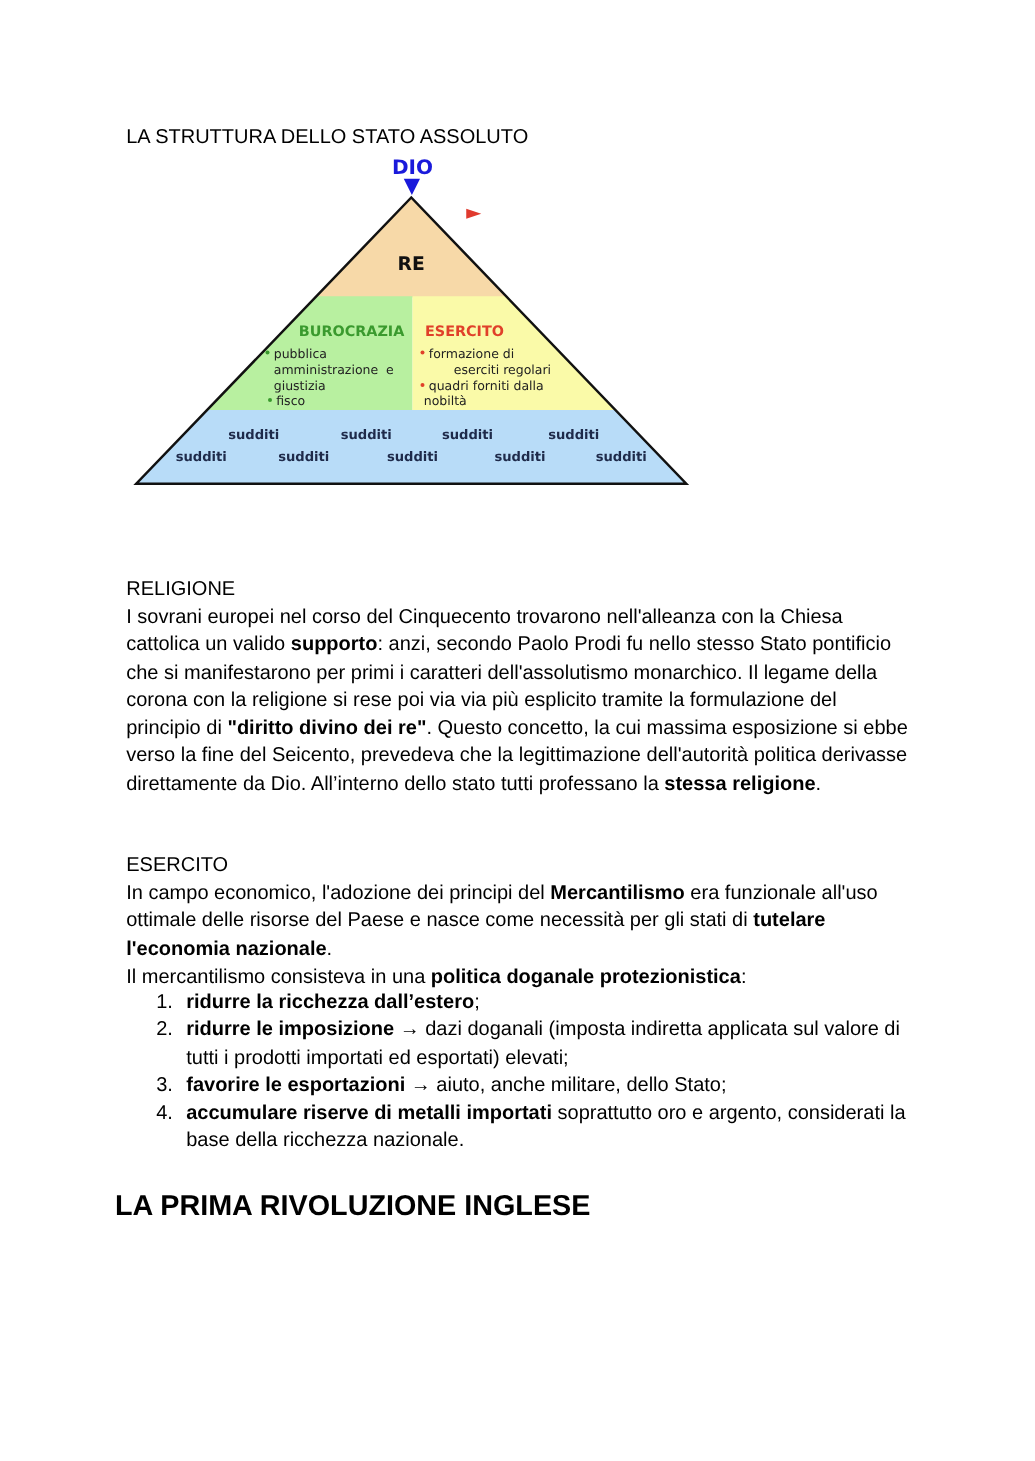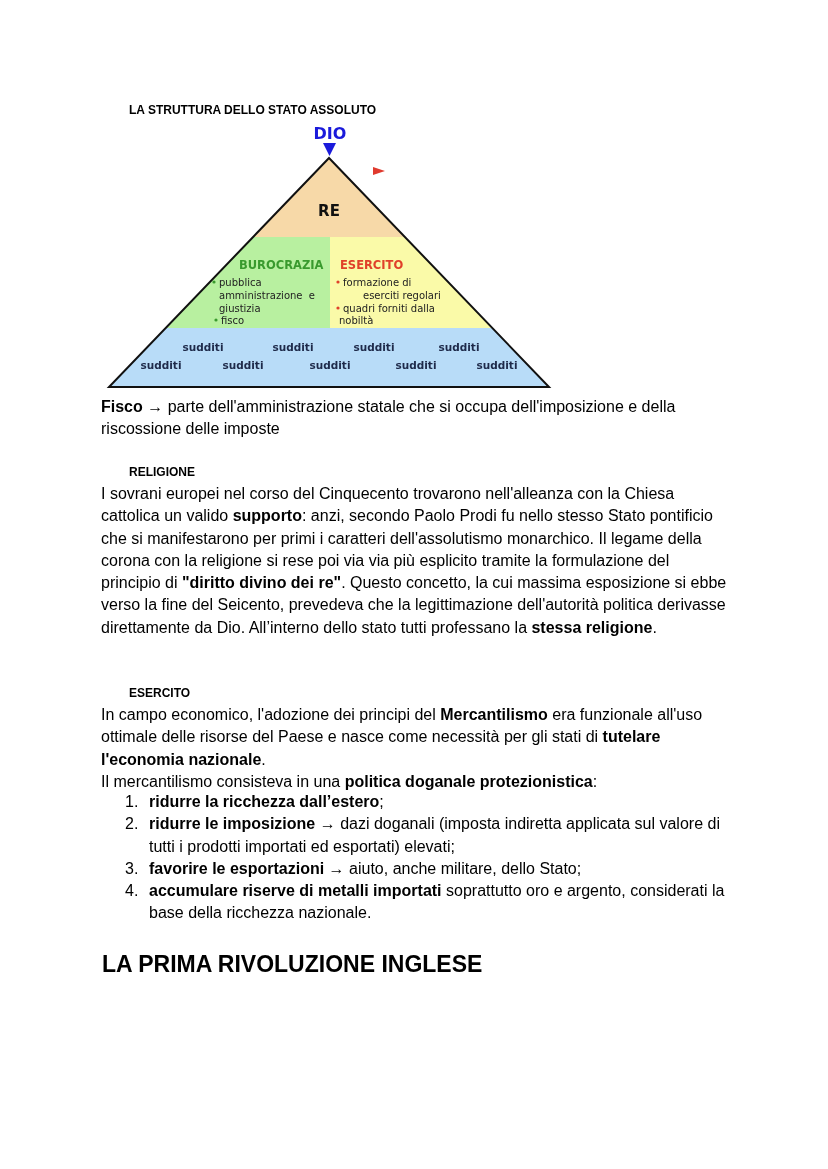--- a/index.html
+++ b/index.html
@@ -1,24 +1,24 @@
 <!DOCTYPE html>
 <html><head>
 <meta charset="utf-8">
 <style>
   html, body { margin: 0; padding: 0; background: #ffffff; }
   body { width: 828px; height: 1169px; position: relative; overflow: hidden;
          font-family: "Liberation Sans", sans-serif; color: #000; }
   .page { position: absolute; left: 0; top: 0; width: 828px; height: 1169px; }
-  .h-small { position: absolute; left: 101px; font-weight: bold; font-size: 12px; line-height: 20px; margin-left: 28px; }
+  .h-small { position: absolute; left: 101px; font-weight: normal; font-size: 16px; line-height: 20px; }
   .p { position: absolute; left: 101px; width: 640px; font-size: 16px; line-height: 22.3px; }
   .p b { font-weight: bold; }
   #diagram { position: absolute; left: 0; top: 0; }
   .dtext { font-family: "DejaVu Sans", sans-serif; }
-  .h-big { position: absolute; left: 102px; top: 950px; font-weight: bold; font-size: 23px; line-height: 28px; }
+  .h-big { position: absolute; left: 92px; top: 950px; font-weight: bold; font-size: 23px; line-height: 28px; }
   ol.list { position: absolute; left: 101px; top: 791px; margin: 0; padding: 0 0 0 48px; width: 600px;
             font-size: 16px; line-height: 22.3px; list-style: none; }
   ol.list li { position: relative; }
   ol.list li .num { position: absolute; left: -24px; }
 </style>
 </head>
 <body>
 
 <div class="page">
 
@@ -66,24 +66,20 @@
     <text class="dtext" x="293" y="351" text-anchor="middle" font-size="10.5" font-weight="bold" fill="#1e2a4a">sudditi</text>
     <text class="dtext" x="374" y="351" text-anchor="middle" font-size="10.5" font-weight="bold" fill="#1e2a4a">sudditi</text>
     <text class="dtext" x="459" y="351" text-anchor="middle" font-size="10.5" font-weight="bold" fill="#1e2a4a">sudditi</text>
     <text class="dtext" x="161" y="369" text-anchor="middle" font-size="10.5" font-weight="bold" fill="#1e2a4a">sudditi</text>
     <text class="dtext" x="243" y="369" text-anchor="middle" font-size="10.5" font-weight="bold" fill="#1e2a4a">sudditi</text>
     <text class="dtext" x="330" y="369" text-anchor="middle" font-size="10.5" font-weight="bold" fill="#1e2a4a">sudditi</text>
     <text class="dtext" x="416" y="369" text-anchor="middle" font-size="10.5" font-weight="bold" fill="#1e2a4a">sudditi</text>
     <text class="dtext" x="497" y="369" text-anchor="middle" font-size="10.5" font-weight="bold" fill="#1e2a4a">sudditi</text>
   </svg>
 
-  <div class="p" style="top:396px; width:620px;">
-    <b>Fisco</b>
-    <span>→</span><span> parte dell'amministrazione statale che si occupa dell'imposizione e della riscossione delle imposte</span>
-  </div>
 
   <div class="h-small" style="top:462px;">RELIGIONE</div>
   <div class="p" style="top:483px; width:630px;"><span>I sovrani europei nel corso del Cinquecento trovarono nell'alleanza con la Chiesa cattolica un valido </span><b>supporto</b><span>: anzi, secondo Paolo Prodi fu nello stesso Stato pontificio che si manifestarono per primi i caratteri dell'assolutismo monarchico. Il legame della corona con la religione si rese poi via via più esplicito tramite la formulazione del principio di </span><b>"diritto divino dei re"</b><span>. Questo concetto, la cui massima esposizione si ebbe verso la fine del Seicento, prevedeva che la legittimazione dell'autorità politica derivasse direttamente da Dio. All’interno dello stato tutti professano la </span><b>stessa religione</b><span>.</span></div>
 
   <div class="h-small" style="top:683px;">ESERCITO</div>
   <div class="p" style="top:704px; width:635px;"><span>In campo economico, l'adozione dei principi del </span><b>Mercantilismo</b><span> era funzionale all'uso ottimale delle risorse del Paese e nasce come necessità per gli stati di </span><b>tutelare l'economia nazionale</b><span>.</span><br><span>Il mercantilismo consisteva in una </span><b>politica doganale protezionistica</b><span>:</span></div>
 
   <ol class="list">
     <li><span class="num">1.</span><b>ridurre la ricchezza dall’estero</b><span>;</span></li>
     <li><span class="num">2.</span><b>ridurre le imposizione</b><span> → dazi doganali (imposta indiretta applicata sul valore di tutti i prodotti importati ed esportati) elevati;</span></li>

